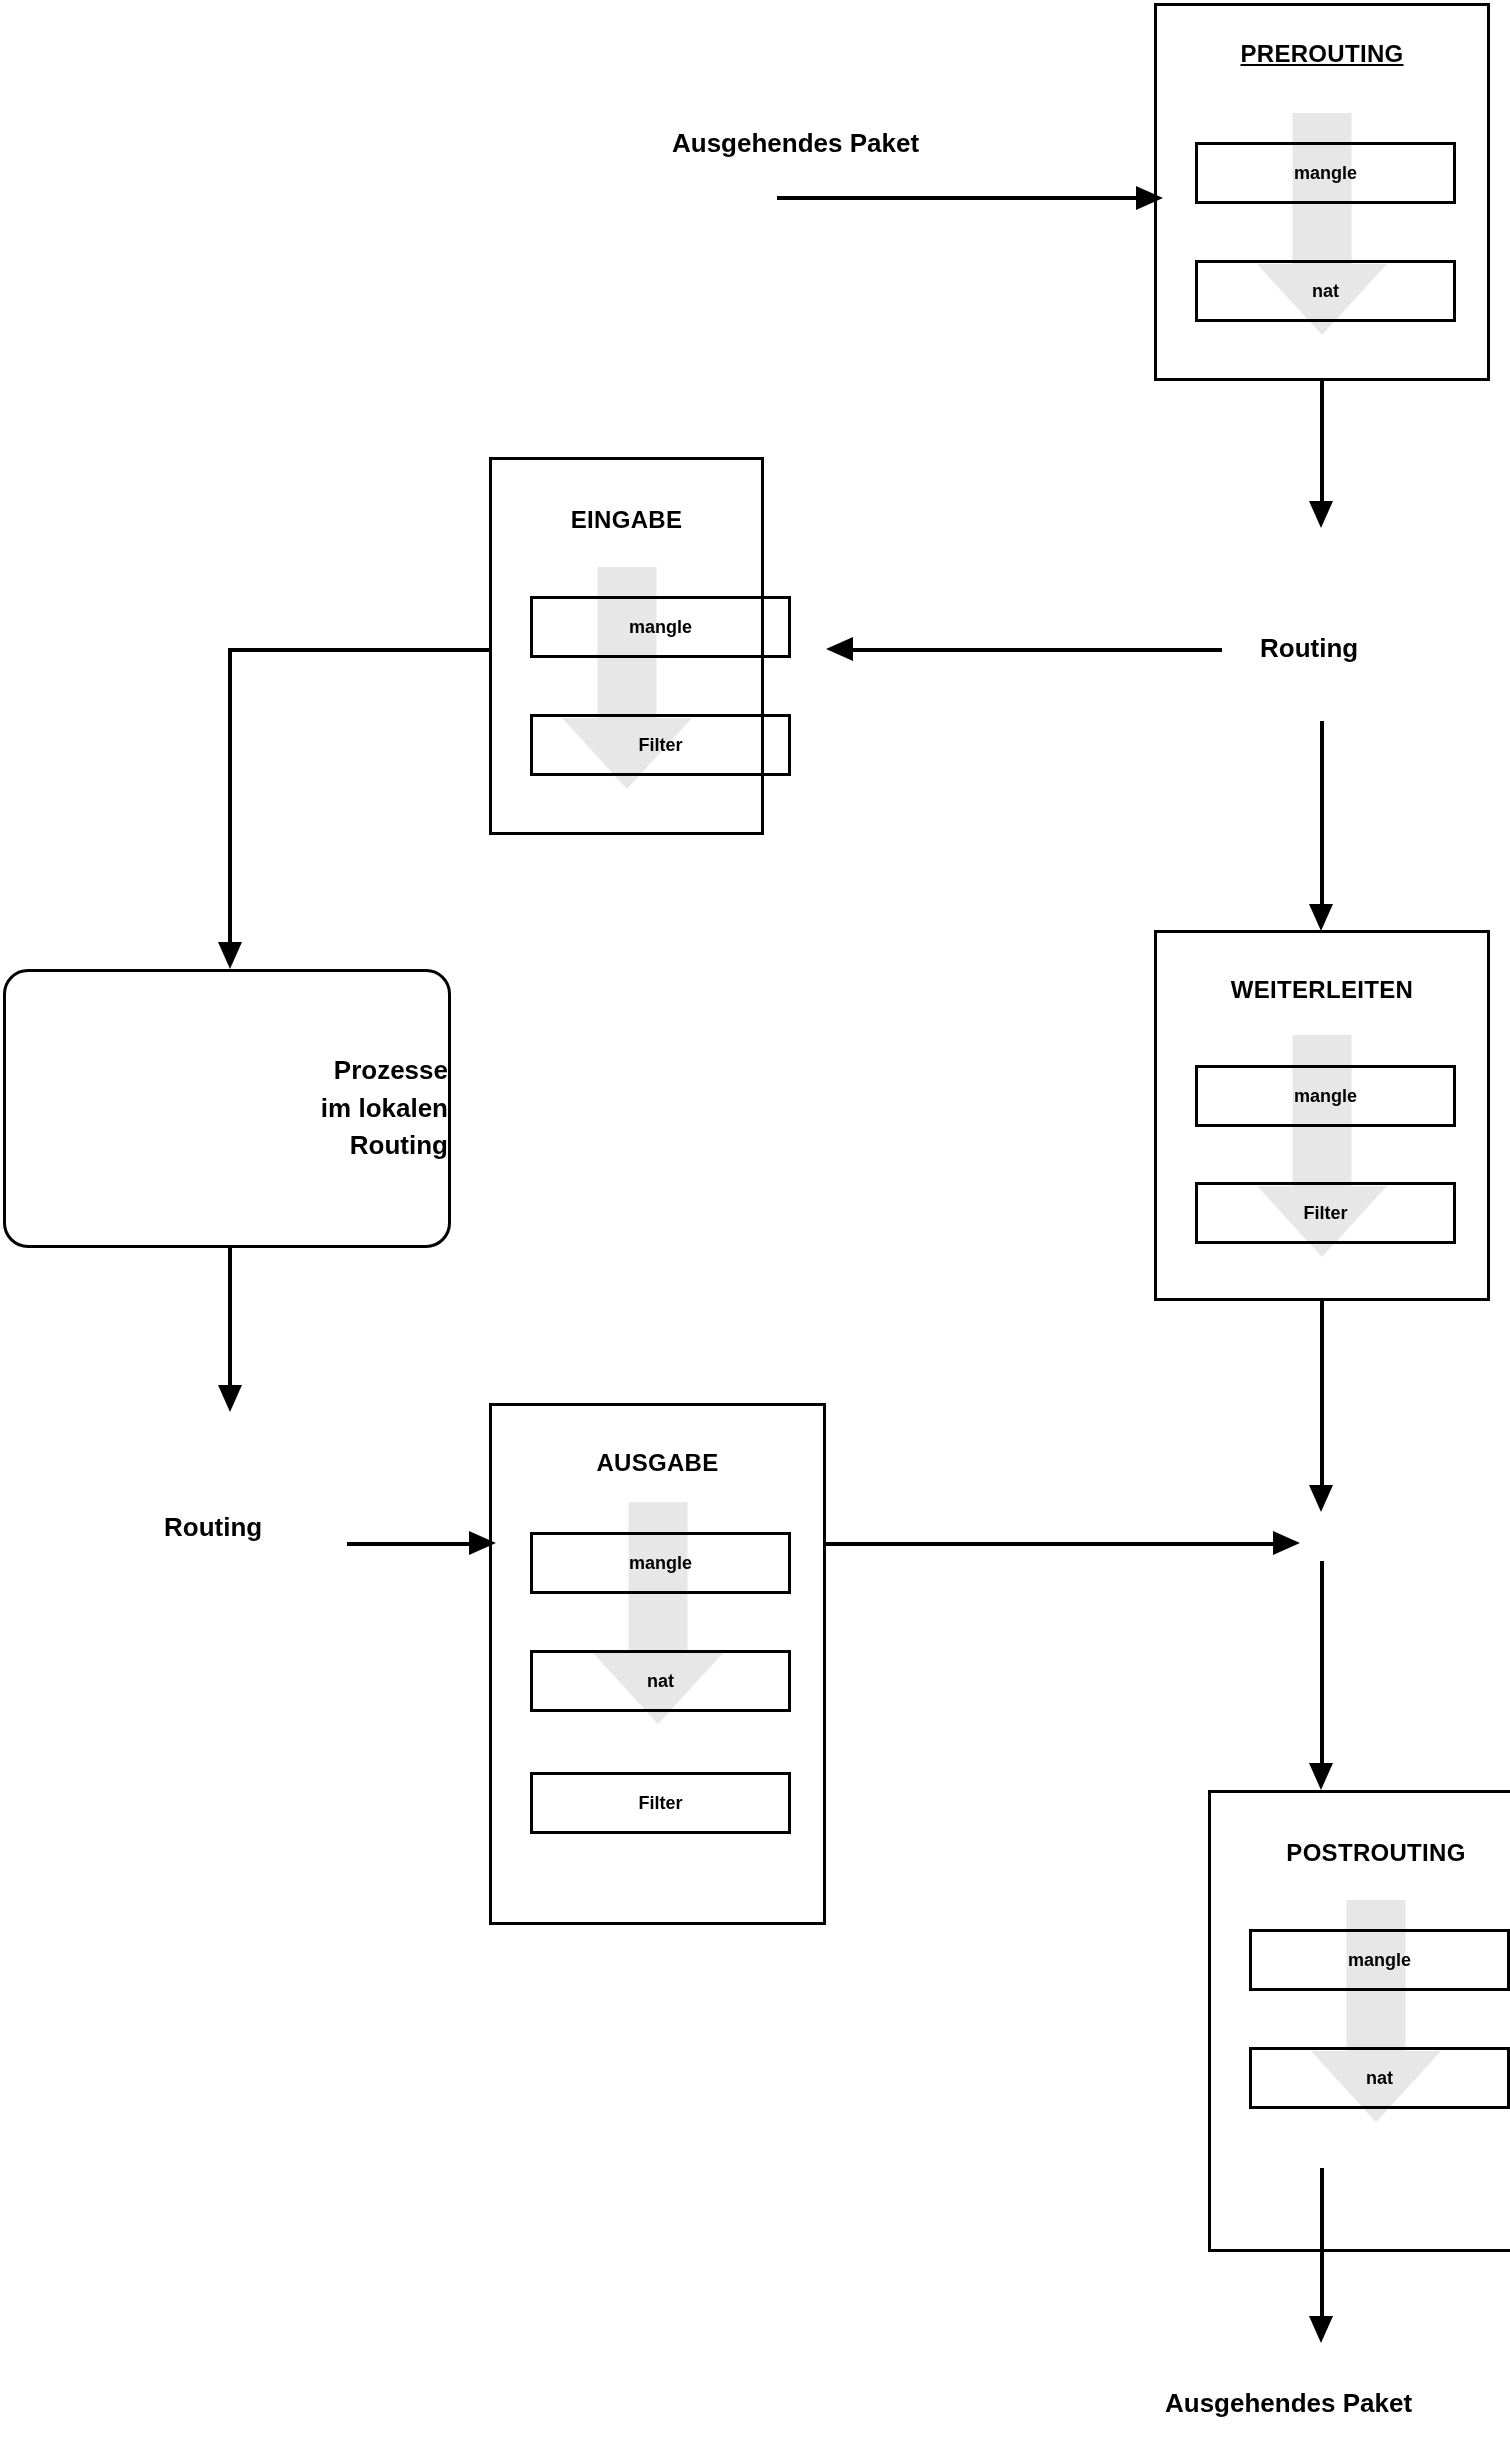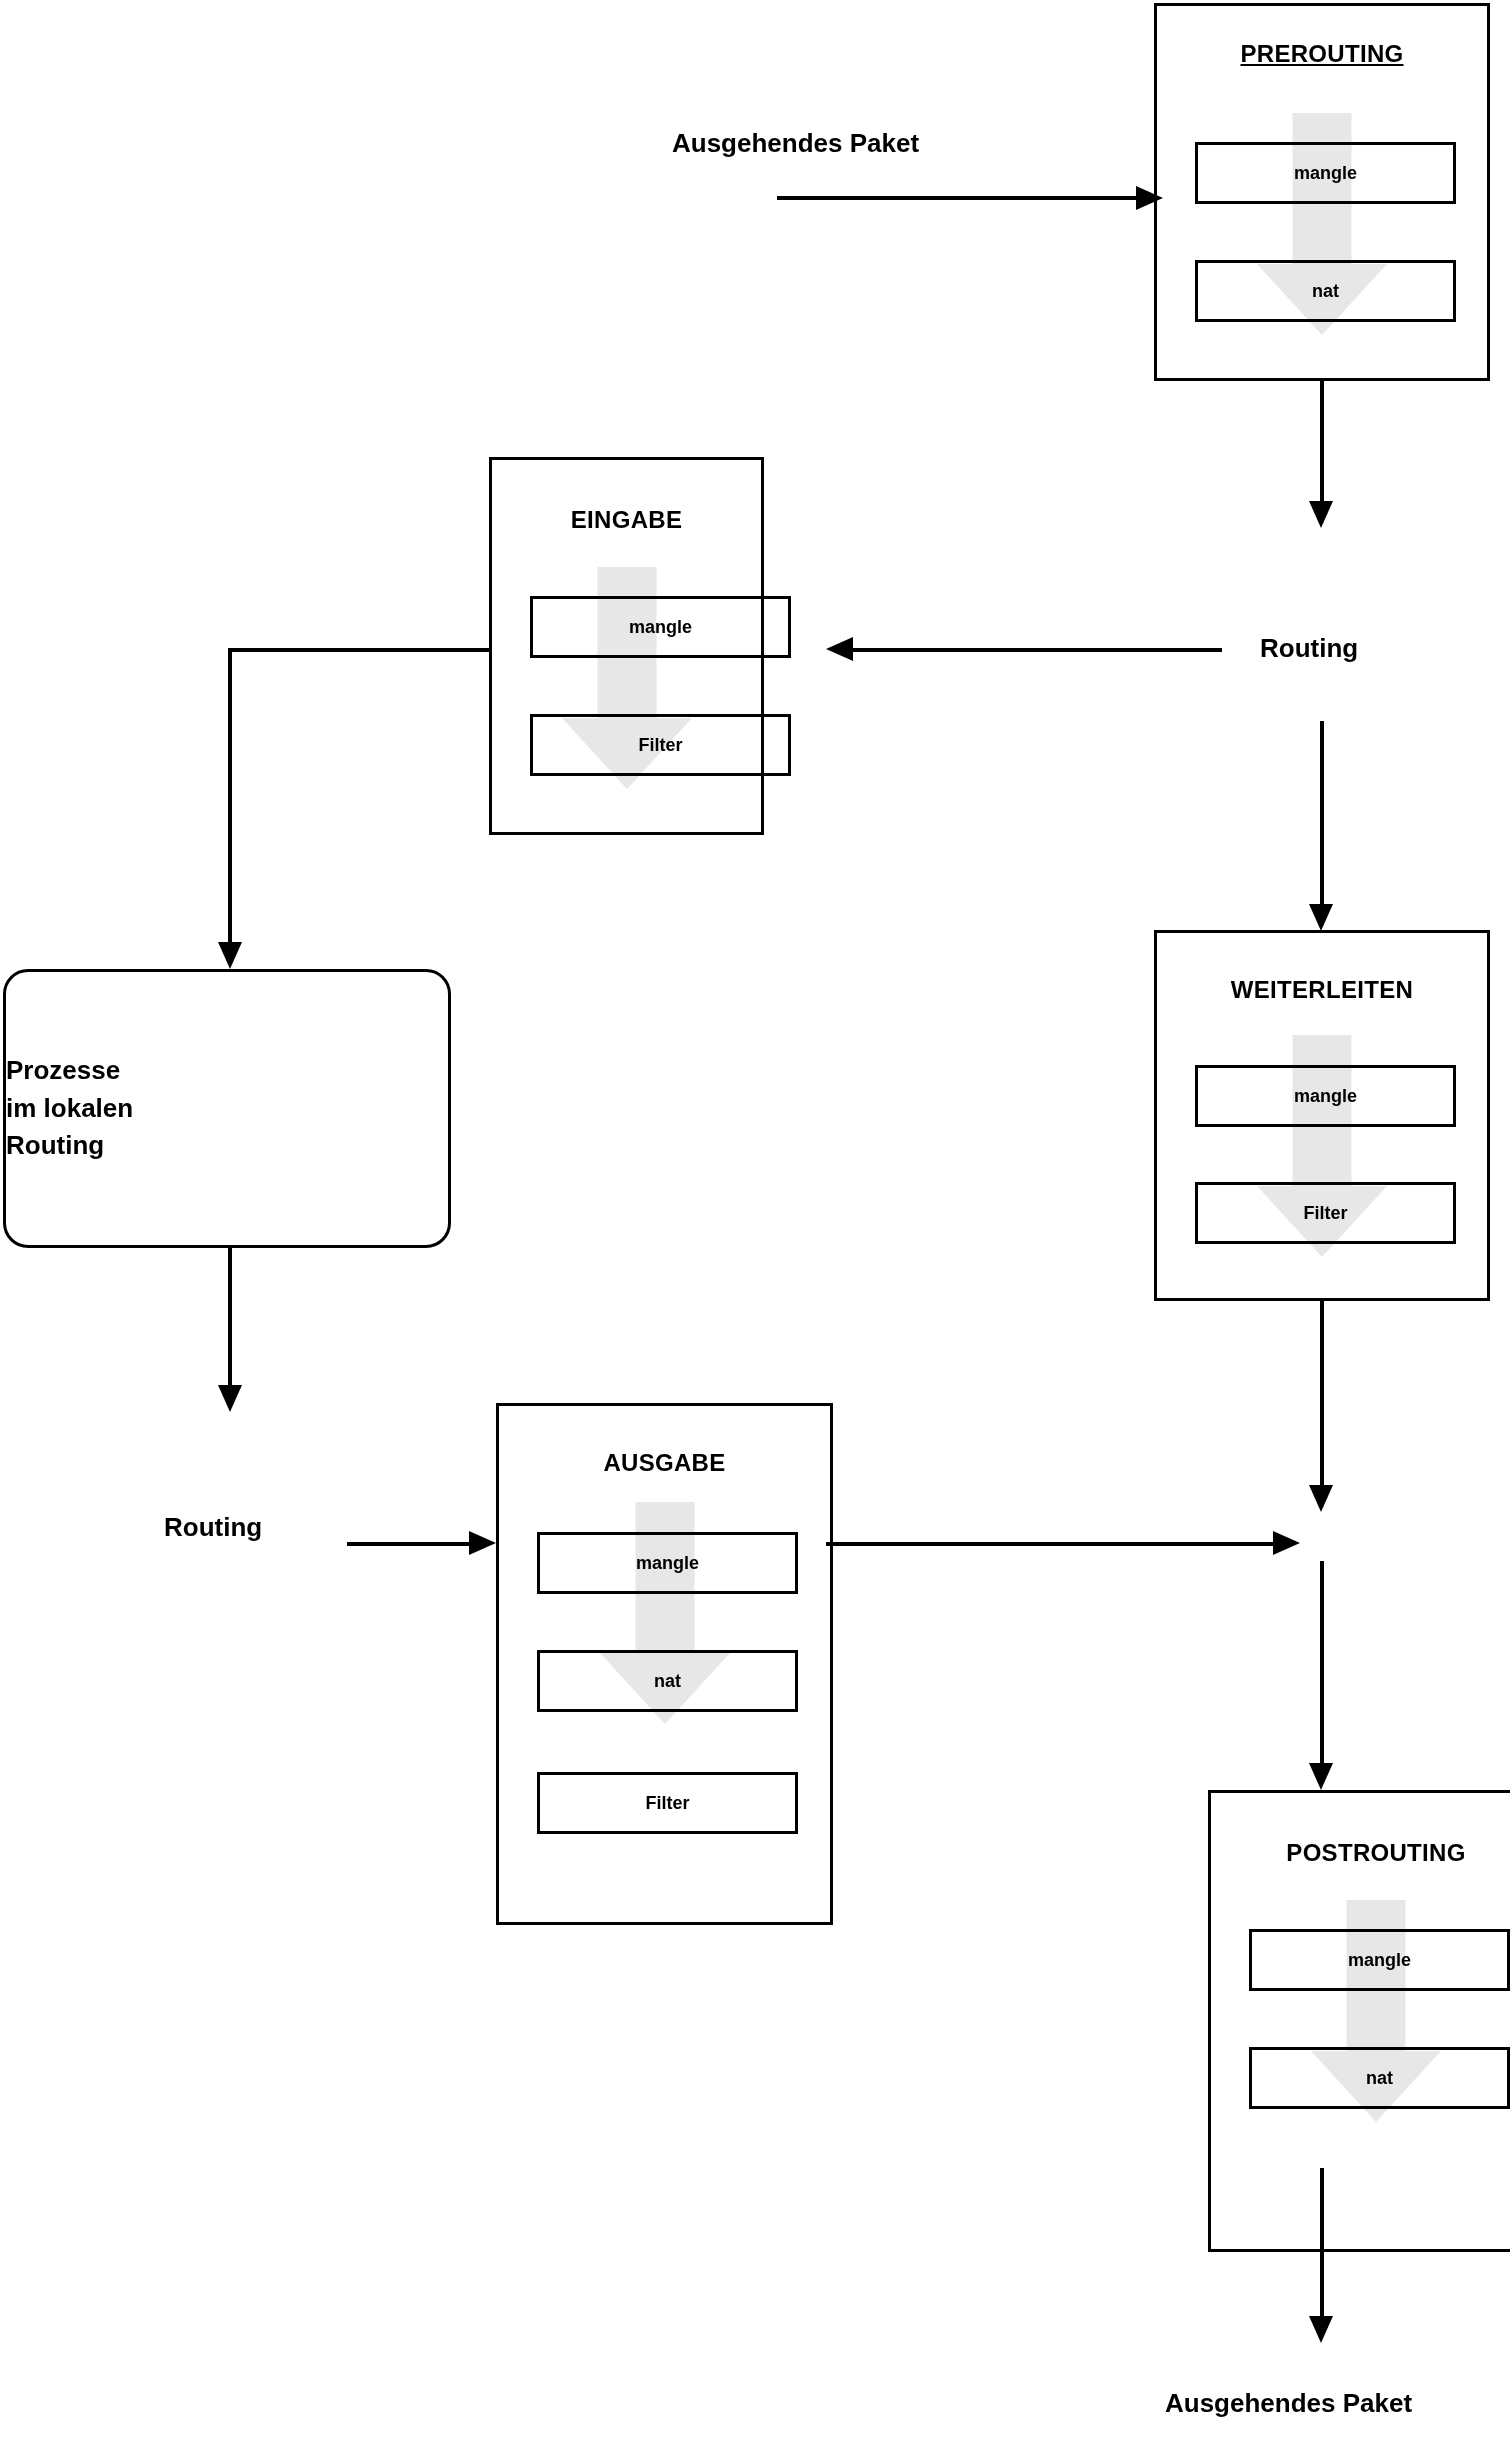--- a/index.html
+++ b/index.html
@@ -77,21 +77,21 @@
   }
 
   
   .proc {
     position: absolute;
     border: 3.6px solid #000000;
     border-radius: 25px;
     box-sizing: border-box;
     display: flex;
     flex-direction: column;
-    align-items: flex-start;
+    align-items: flex-end;
     justify-content: center;
     background: transparent;
   }
   .proc div {
     font-weight: bold;
     font-size: 26px;
     color: #000000;
     line-height: 1.45;
     text-align: center;
     white-space: nowrap;
@@ -219,21 +219,21 @@
       <span>mangle</span>
     </div>
     <div class="tbl" style="left:38px; top:249px; width:261px; height:62px;">
       <span>Filter</span>
     </div>
   </div>
 
   <div class="vline" style="left:1320px; top:1301px; height:190px;"></div>
   <div class="arrow-d" style="left:1309px; top:1485px;"></div>
 
-  <div class="chain" style="left:489px; top:1403px; width:337px; height:522px;margin-left:7px;">
+  <div class="chain" style="left:489px; top:1403px; width:337px; height:522px;">
     <div class="chain-title" style="top:43px;">AUSGABE</div>
     <div class="gray-arrow" style="left:0; top:96px; width:100%; height:237px;">
       <div class="shaft" style="width:59px; height:154px;"></div>
       <div class="head" style="top:151px;"></div>
     </div>
     <div class="tbl" style="left:38px; top:126px; width:261px; height:62px;">
       <span>mangle</span>
     </div>
     <div class="tbl" style="left:38px; top:244px; width:261px; height:62px;">
       <span>nat</span>

